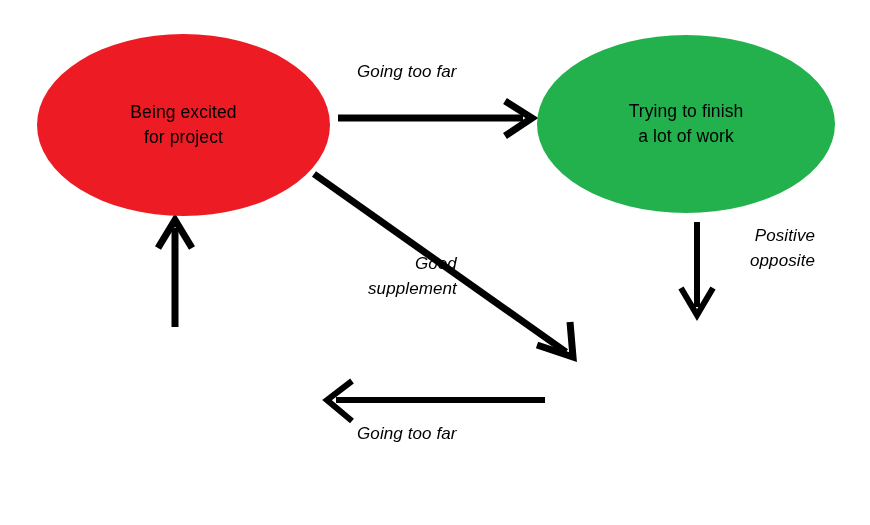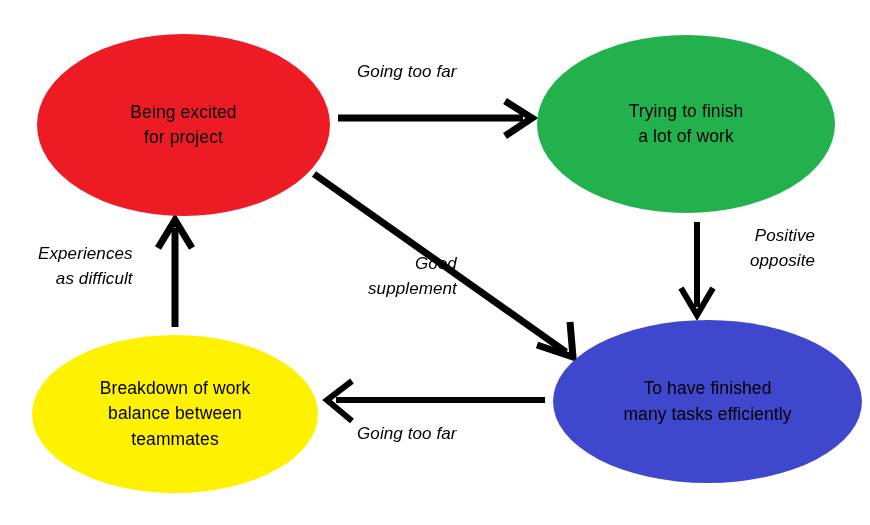--- a/index.html
+++ b/index.html
@@ -92,37 +92,26 @@
   <div class="node" id="node-red" style="left:37px; top:34px; width:293px; height:182px; background:#ED1C24;">
     <span class="node-label">Being excited
 for project</span>
   </div>
 
   <div class="node" id="node-green" style="left:537px; top:35px; width:298px; height:178px; background:#22B14C;">
     <span class="node-label">Trying to finish
 a lot of work</span>
   </div>
 
-  <div class="node" id="node-blue" style="left:553px; top:320px; width:309px; height:163px; background:#3F48CC;">
-    <span class="node-label">To have finished
-many tasks efficiently</span>
-  </div>
 
-  <div class="node" id="node-yellow" style="left:32px; top:335px; width:286px; height:158px; background:#FFF200;">
-    <span class="node-label">Breakdown of work
-balance between
-teammates</span>
-  </div>
 
   <span class="edge-label" style="left:357px; top:60px;">Going too far</span>
 
   <span class="edge-label" style="left:718px; top:224px;margin-left:32px;">Positive
 opposite</span>
 
   <span class="edge-label" style="left:357px; top:422px;">Going too far</span>
 
-  <span class="edge-label" style="left:38px; top:242px;">Experiences
-as difficult</span>
 
   <span class="edge-label" style="left:368px; top:252px;">Good
 supplement</span>
 
 </div>
 
 </body></html>

